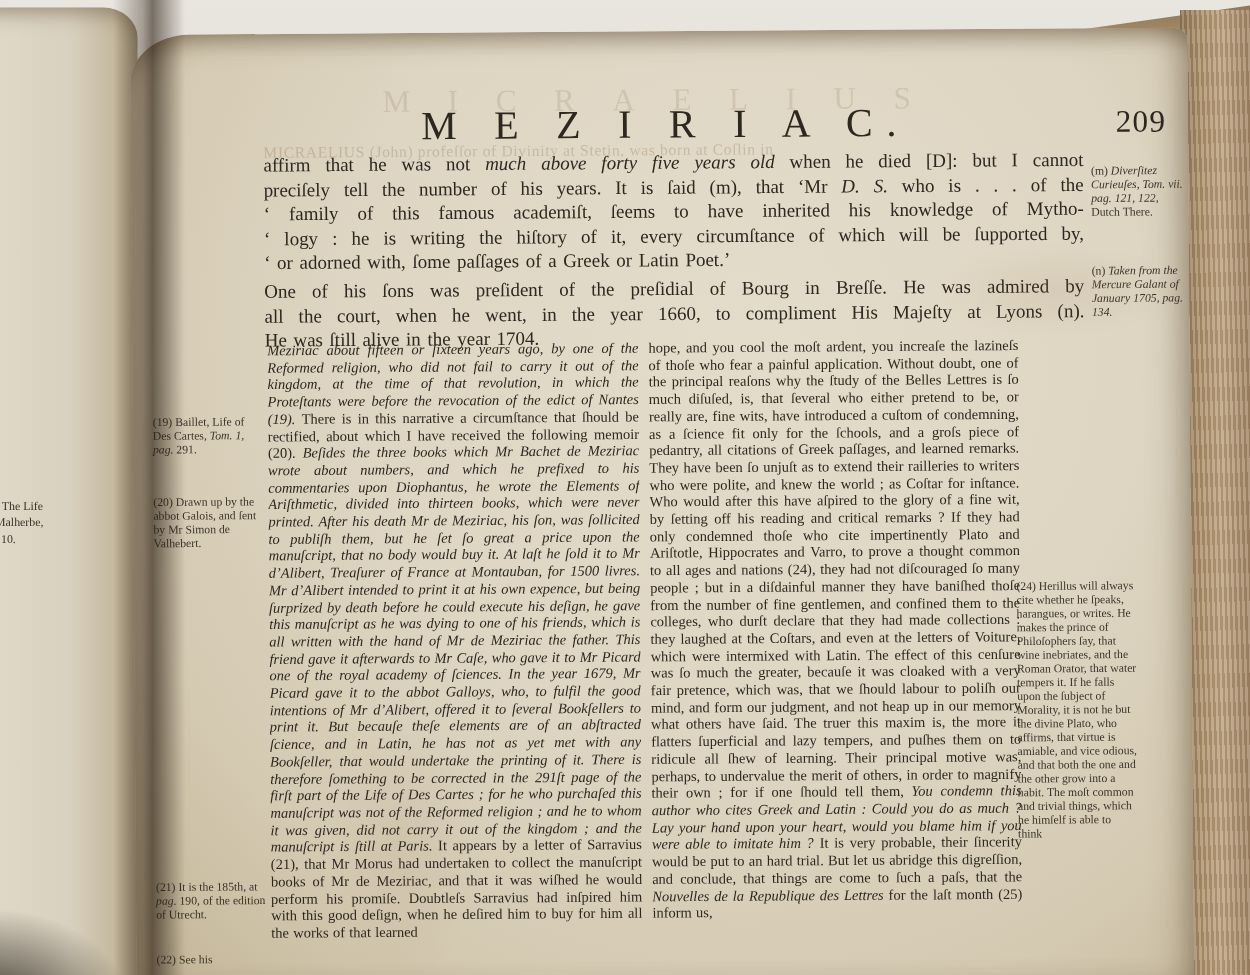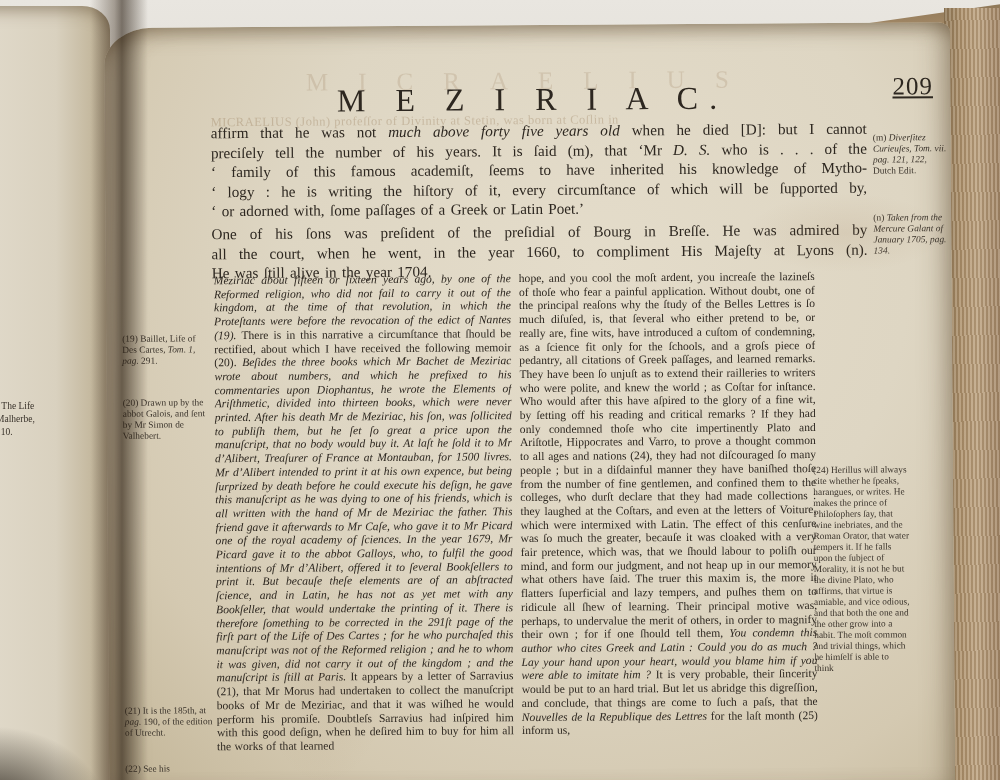--- a/index.html
+++ b/index.html
@@ -40,21 +40,21 @@
   .ink{color:#2d2720;}
   .it{font-style:italic;}
   .ghost{position:absolute;color:rgba(128,92,54,.30);pointer-events:none;}
   .ghost-title{left:96px;top:42px;width:664px;text-align:center;font-size:25px;letter-spacing:30px;
     color:rgba(128,92,54,.16);white-space:nowrap;overflow:hidden;}
   .ghost-line{left:106px;top:88px;width:656px;font-size:12.5px;letter-spacing:.5px;
     color:rgba(128,92,54,.26);white-space:nowrap;overflow:hidden;}
 
   .title{position:absolute;left:96px;top:56px;width:664px;text-align:center;
     font-size:32px;letter-spacing:11px;font-weight:400;}
-  .pagenum{position:absolute;left:788px;top:50px;font-size:25px;letter-spacing:1px;text-decoration:underline;}
+  .pagenum{position:absolute;left:788px;top:62px;font-size:25px;letter-spacing:1px;}
 
   .intro{position:absolute;left:106px;top:96px;width:656px;font-size:15.2px;line-height:19.6px;
     word-spacing:1.5px;}
   .para2{margin-top:3px;}
   .pline{text-align:justify;text-align-last:justify;}
   .pline.lastline{text-align-last:left;}
 
   .col{position:absolute;top:247px;height:515px;font-size:11.6px;line-height:13.7px;
     text-align:justify;overflow:hidden;word-spacing:.5px;}
   .col-left{left:108px;width:297px;}
@@ -106,21 +106,21 @@
       <div class="para2">
           <div class="pline"><span>One of his ſons was preſident of the preſidial of Bourg in Breſſe.  He was admired by</span></div>
           <div class="pline"><span>all the court, when he went, in the year 1660, to compliment His Majeſty at Lyons (n).</span></div>
           <div class="pline lastline"><span>He was ſtill alive in the year 1704.</span></div>
         </div>
     </div>
 
     <div class="col col-left ink"><span class="it">Meziriac about fifteen or ſixteen years ago, by one of the Reformed religion, who did not fail to carry it out of the kingdom, at the time of that revolution, in which the Proteſtants were before the revocation of the edict of Nantes (19).  </span><span>There is in this narrative a circumſtance that ſhould be rectified, about which I have received the following memoir (20).  </span><span class="it">Beſides the three books which Mr Bachet de Meziriac wrote about numbers, and which he prefixed to his commentaries upon Diophantus, he wrote the Elements of Ariſthmetic, divided into thirteen books, which were never printed. After his death Mr de Meziriac, his ſon, was ſollicited to publiſh them, but he ſet ſo great a price upon the manuſcript, that no body would buy it. At laſt he ſold it to Mr d’Alibert, Treaſurer of France at Montauban, for 1500 livres. Mr d’Alibert intended to print it at his own expence, but being ſurprized by death before he could execute his deſign, he gave this manuſcript as he was dying to one of his friends, which is all written with the hand of Mr de Meziriac the father. This friend gave it afterwards to Mr Caſe, who gave it to Mr Picard one of the royal academy of ſciences. In the year 1679, Mr Picard gave it to the abbot Galloys, who, to fulfil the good intentions of Mr d’Alibert, offered it to ſeveral Bookſellers to print it. But becauſe theſe elements are of an abſtracted ſcience, and in Latin, he has not as yet met with any Bookſeller, that would undertake the printing of it. There is therefore ſomething to be corrected in the 291ſt page of the firſt part of the Life of Des Cartes ; for he who purchaſed this manuſcript was not of the Reformed religion ; and he to whom it was given, did not carry it out of the kingdom ; and the manuſcript is ſtill at Paris.  </span><span>It appears by a letter of Sarravius (21), that Mr Morus had undertaken to collect the manuſcript books of Mr de Meziriac, and that it was wiſhed he would perform his promiſe. Doubtleſs Sarravius had inſpired him with this good deſign, when he deſired him to buy for him all the works of that learned</span></div>
     <div class="col col-right ink"><span>hope, and you cool the moſt ardent, you increaſe the lazineſs of thoſe who fear a painful application.  Without doubt, one of the principal reaſons why the ſtudy of the Belles Lettres is ſo much diſuſed, is, that ſeveral who either pretend to be, or really are, fine wits, have introduced a cuſtom of condemning, as a ſcience fit only for the ſchools, and a groſs piece of pedantry, all citations of Greek paſſages, and learned remarks. They have been ſo unjuſt as to extend their railleries to writers who were polite, and knew the world ; as Coſtar for inſtance.  Who would after this have aſpired to the glory of a fine wit, by ſetting off his reading and critical remarks ?  If they had only condemned thoſe who cite impertinently Plato and Ariſtotle, Hippocrates and Varro, to prove a thought common to all ages and nations (24), they had not diſcouraged ſo many people ; but in a diſdainful manner they have baniſhed thoſe from the number of fine gentlemen, and confined them to the colleges, who durſt declare that they had made collections : they laughed at the Coſtars, and even at the letters of Voiture, which were intermixed with Latin.  The effect of this cenſure was ſo much the greater, becauſe it was cloaked with a very fair pretence, which was, that we ſhould labour to poliſh our mind, and form our judgment, and not heap up in our memory what others have ſaid.  The truer this maxim is, the more it flatters ſuperficial and lazy tempers, and puſhes them on to ridicule all ſhew of learning. Their principal motive was, perhaps, to undervalue the merit of others, in order to magnify their own ; for if one ſhould tell them, </span><span class="it">You condemn this author who cites Greek and Latin : Could you do as much ?  Lay your hand upon your heart, would you blame him if you were able to imitate him ?</span><span>  It is very probable, their ſincerity would be put to an hard trial.  But let us abridge this digreſſion, and conclude, that things are come to ſuch a paſs, that the </span><span class="it">Nouvelles de la Republique des Lettres</span><span> for the laſt month (25) inform us,</span></div>
 
-    <div class="mnote mn-right mn-m"><span>(m) </span><span class="it">Diverſitez Curieuſes, Tom. vii. pag. 121, 122,</span><span> Dutch Edit.</span></div>
+    <div class="mnote mn-right mn-m"><span>(m) </span><span class="it">Diverſitez Curieuſes, Tom. vii. pag. 121, 122,</span><span> Dutch There.</span></div>
     <div class="mnote mn-right mn-n"><span>(n) </span><span class="it">Taken from the Mercure Galant of January 1705, pag. 134.</span></div>
     <div class="mnote mn-left mn-19"><span>(19) Baillet, Life of Des Cartes, </span><span class="it">Tom. 1, pag.</span><span> 291.</span></div>
     <div class="mnote mn-left mn-20"><span>(20) Drawn up by the abbot Galois, and ſent by Mr Simon de Valhebert.</span></div>
     <div class="mnote mn-left mn-21"><span>(21) It is the 185th, at </span><span class="it">pag.</span><span> 190, of the edition of Utrecht.</span></div>
     <div class="mnote mn-left mn-22"><span>(22) See his</span></div>
     <div class="mnote mn-24"><span>(24) Herillus will always cite whether he ſpeaks, harangues, or writes. He makes the prince of Philoſophers ſay, that wine inebriates, and the Roman Orator, that water tempers it. If he falls upon the ſubject of Morality, it is not he but the divine Plato, who affirms, that virtue is amiable, and vice odious, and that both the one and the other grow into a habit. The moſt common and trivial things, which he himſelf is able to think</span></div>
 
     <div class="stain-a"></div>
     <div class="stain-b"></div>
   </div>

